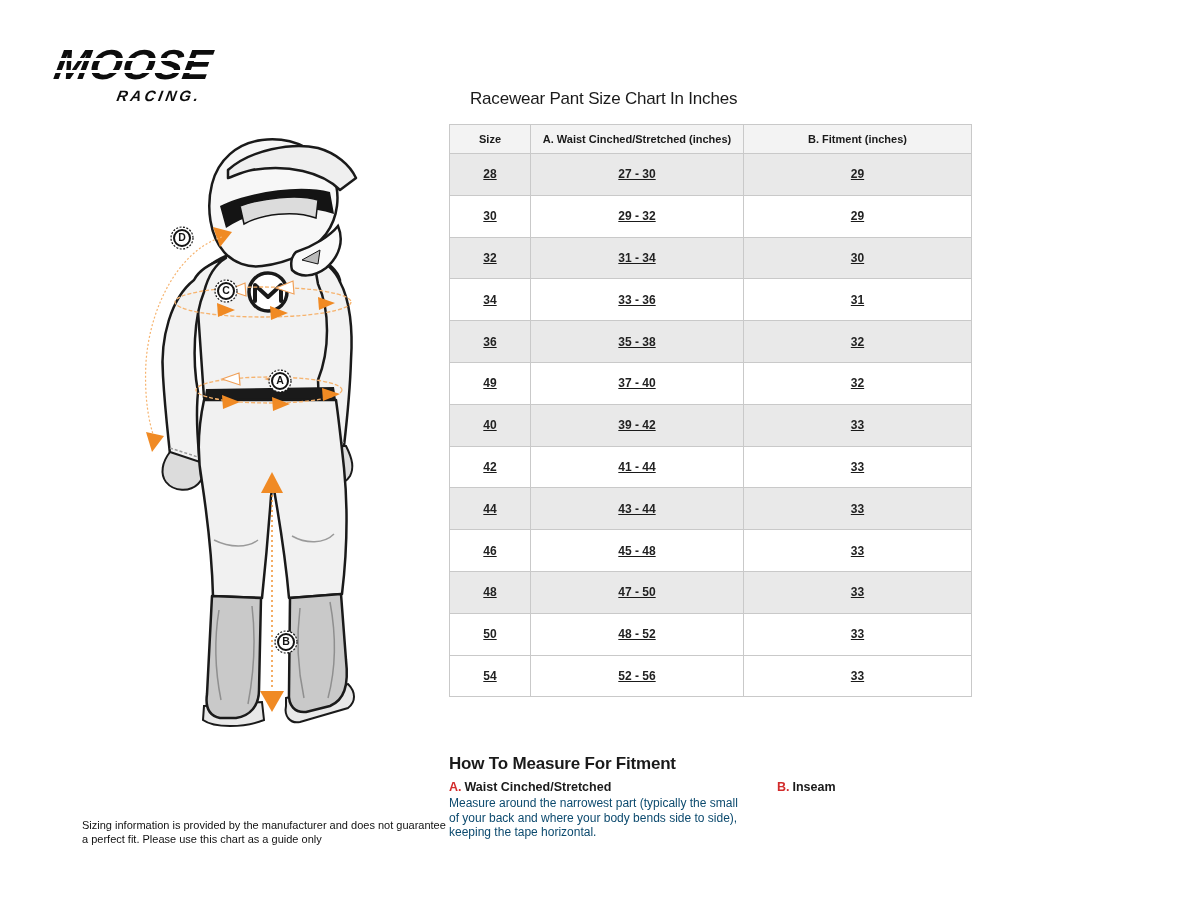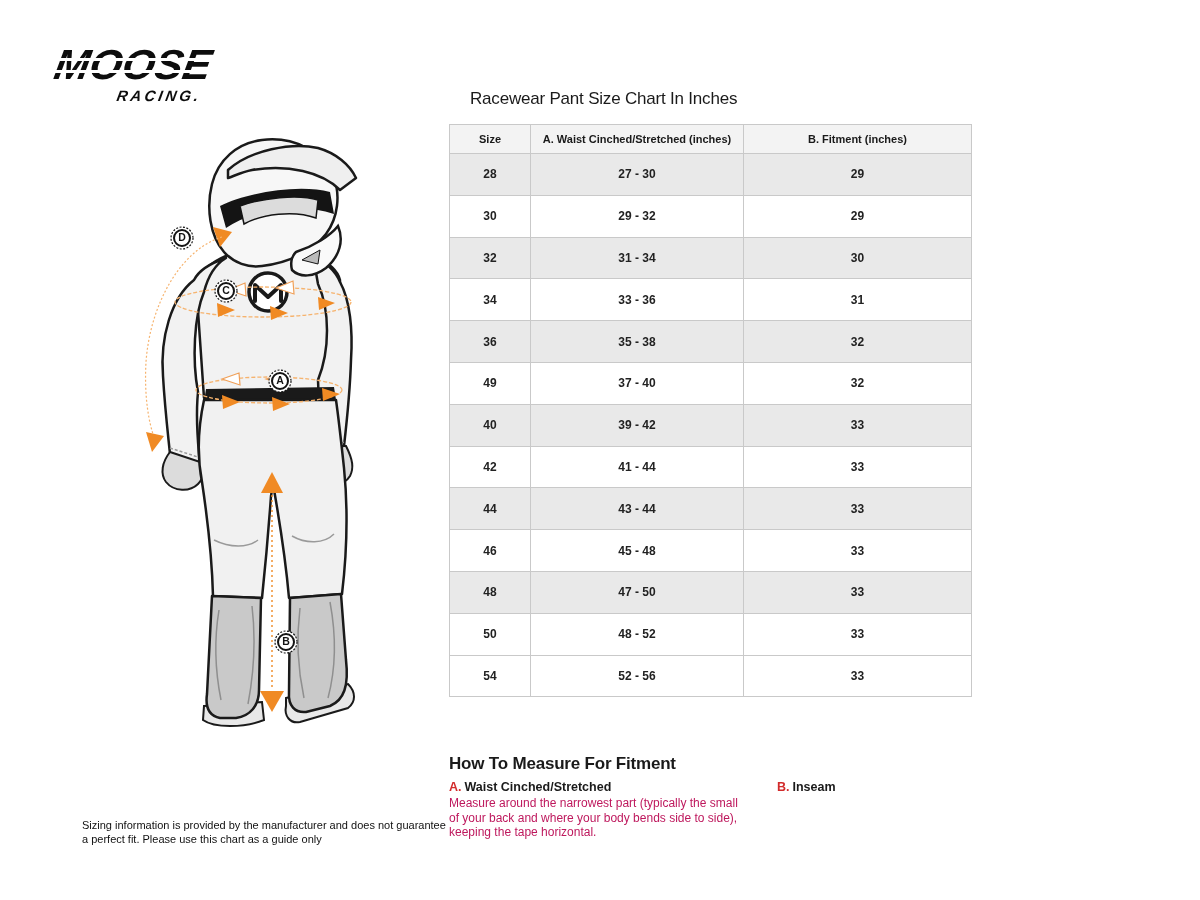--- a/index.html
+++ b/index.html
@@ -27,30 +27,30 @@
 
   
   .table-wrap { position:absolute; left:449px; top:124px; width:522px; }
   table { border-collapse:collapse; width:522px; table-layout:fixed; }
   th, td { border:1px solid #c9c9c9; text-align:center; vertical-align:middle; }
   th { height:29px; font-size:11px; font-weight:700; background:#f3f3f3; }
   td { height:41.8px; font-size:12px; font-weight:700; color:#222; }
   th.col-size { width:81px; }
   th.col-waist { width:213px; }
   th.col-inseam { width:228px; }
-  tbody tr { background:#ffffff; }
+  tbody tr { background:#ffffff;text-decoration:underline; }
   tbody tr.alt { background:#e9e9e9; }
 
   
   .measure-col { position:absolute; top:780px; }
   .measure-col.col-a { left:449px; width:300px; }
   .measure-col.col-b { left:777px; width:306px; }
   .measure-head { font-size:12.5px; font-weight:700; margin-bottom:2px; }
   .measure-letter { color:#d22b2b; margin-right:3px; }
-  .measure-body { font-size:12px; line-height:1.22; color:#be185d; }
+  .measure-body { font-size:12px; line-height:1.22; color:#0c4a6e; }
 
   
   .disclaimer { position:absolute; left:57px; top:818px; width:368px; font-size:11px; line-height:1.3; color:#111;margin-left:25px; }
 
   
   .rider { position:absolute; left:133px; top:112px; width:305px; height:640px; }
 </style>
 </head>
 <body>
 

